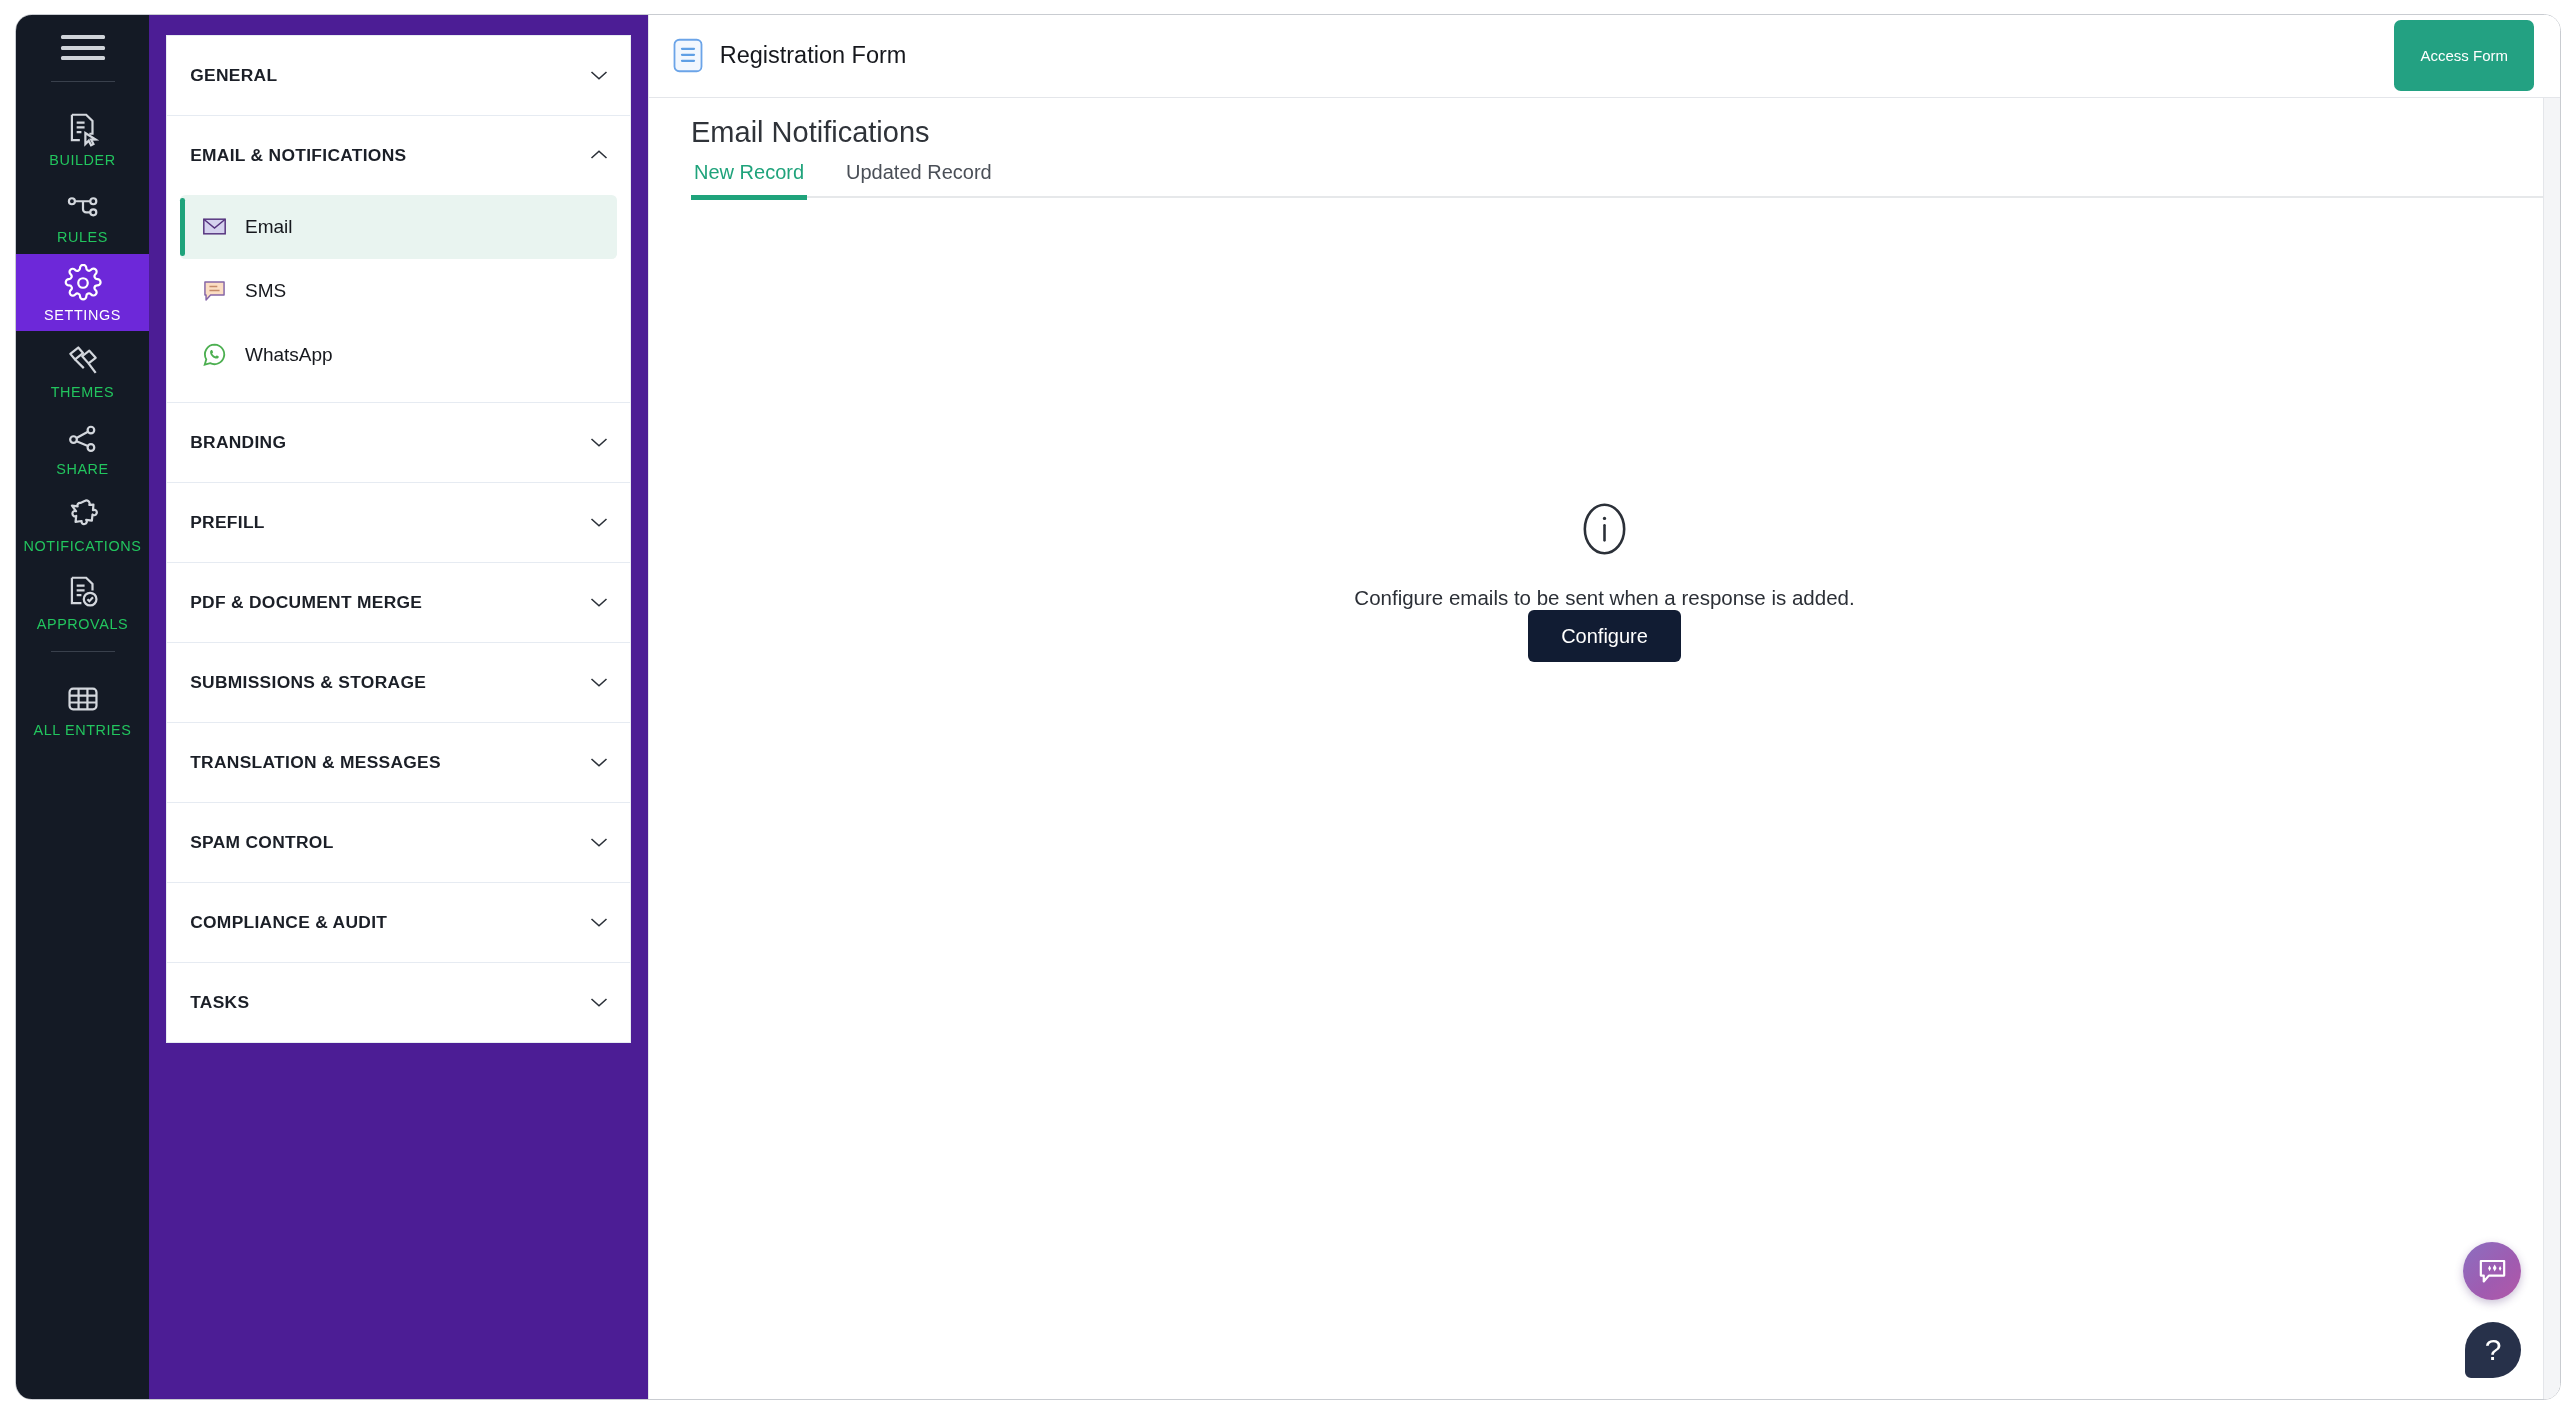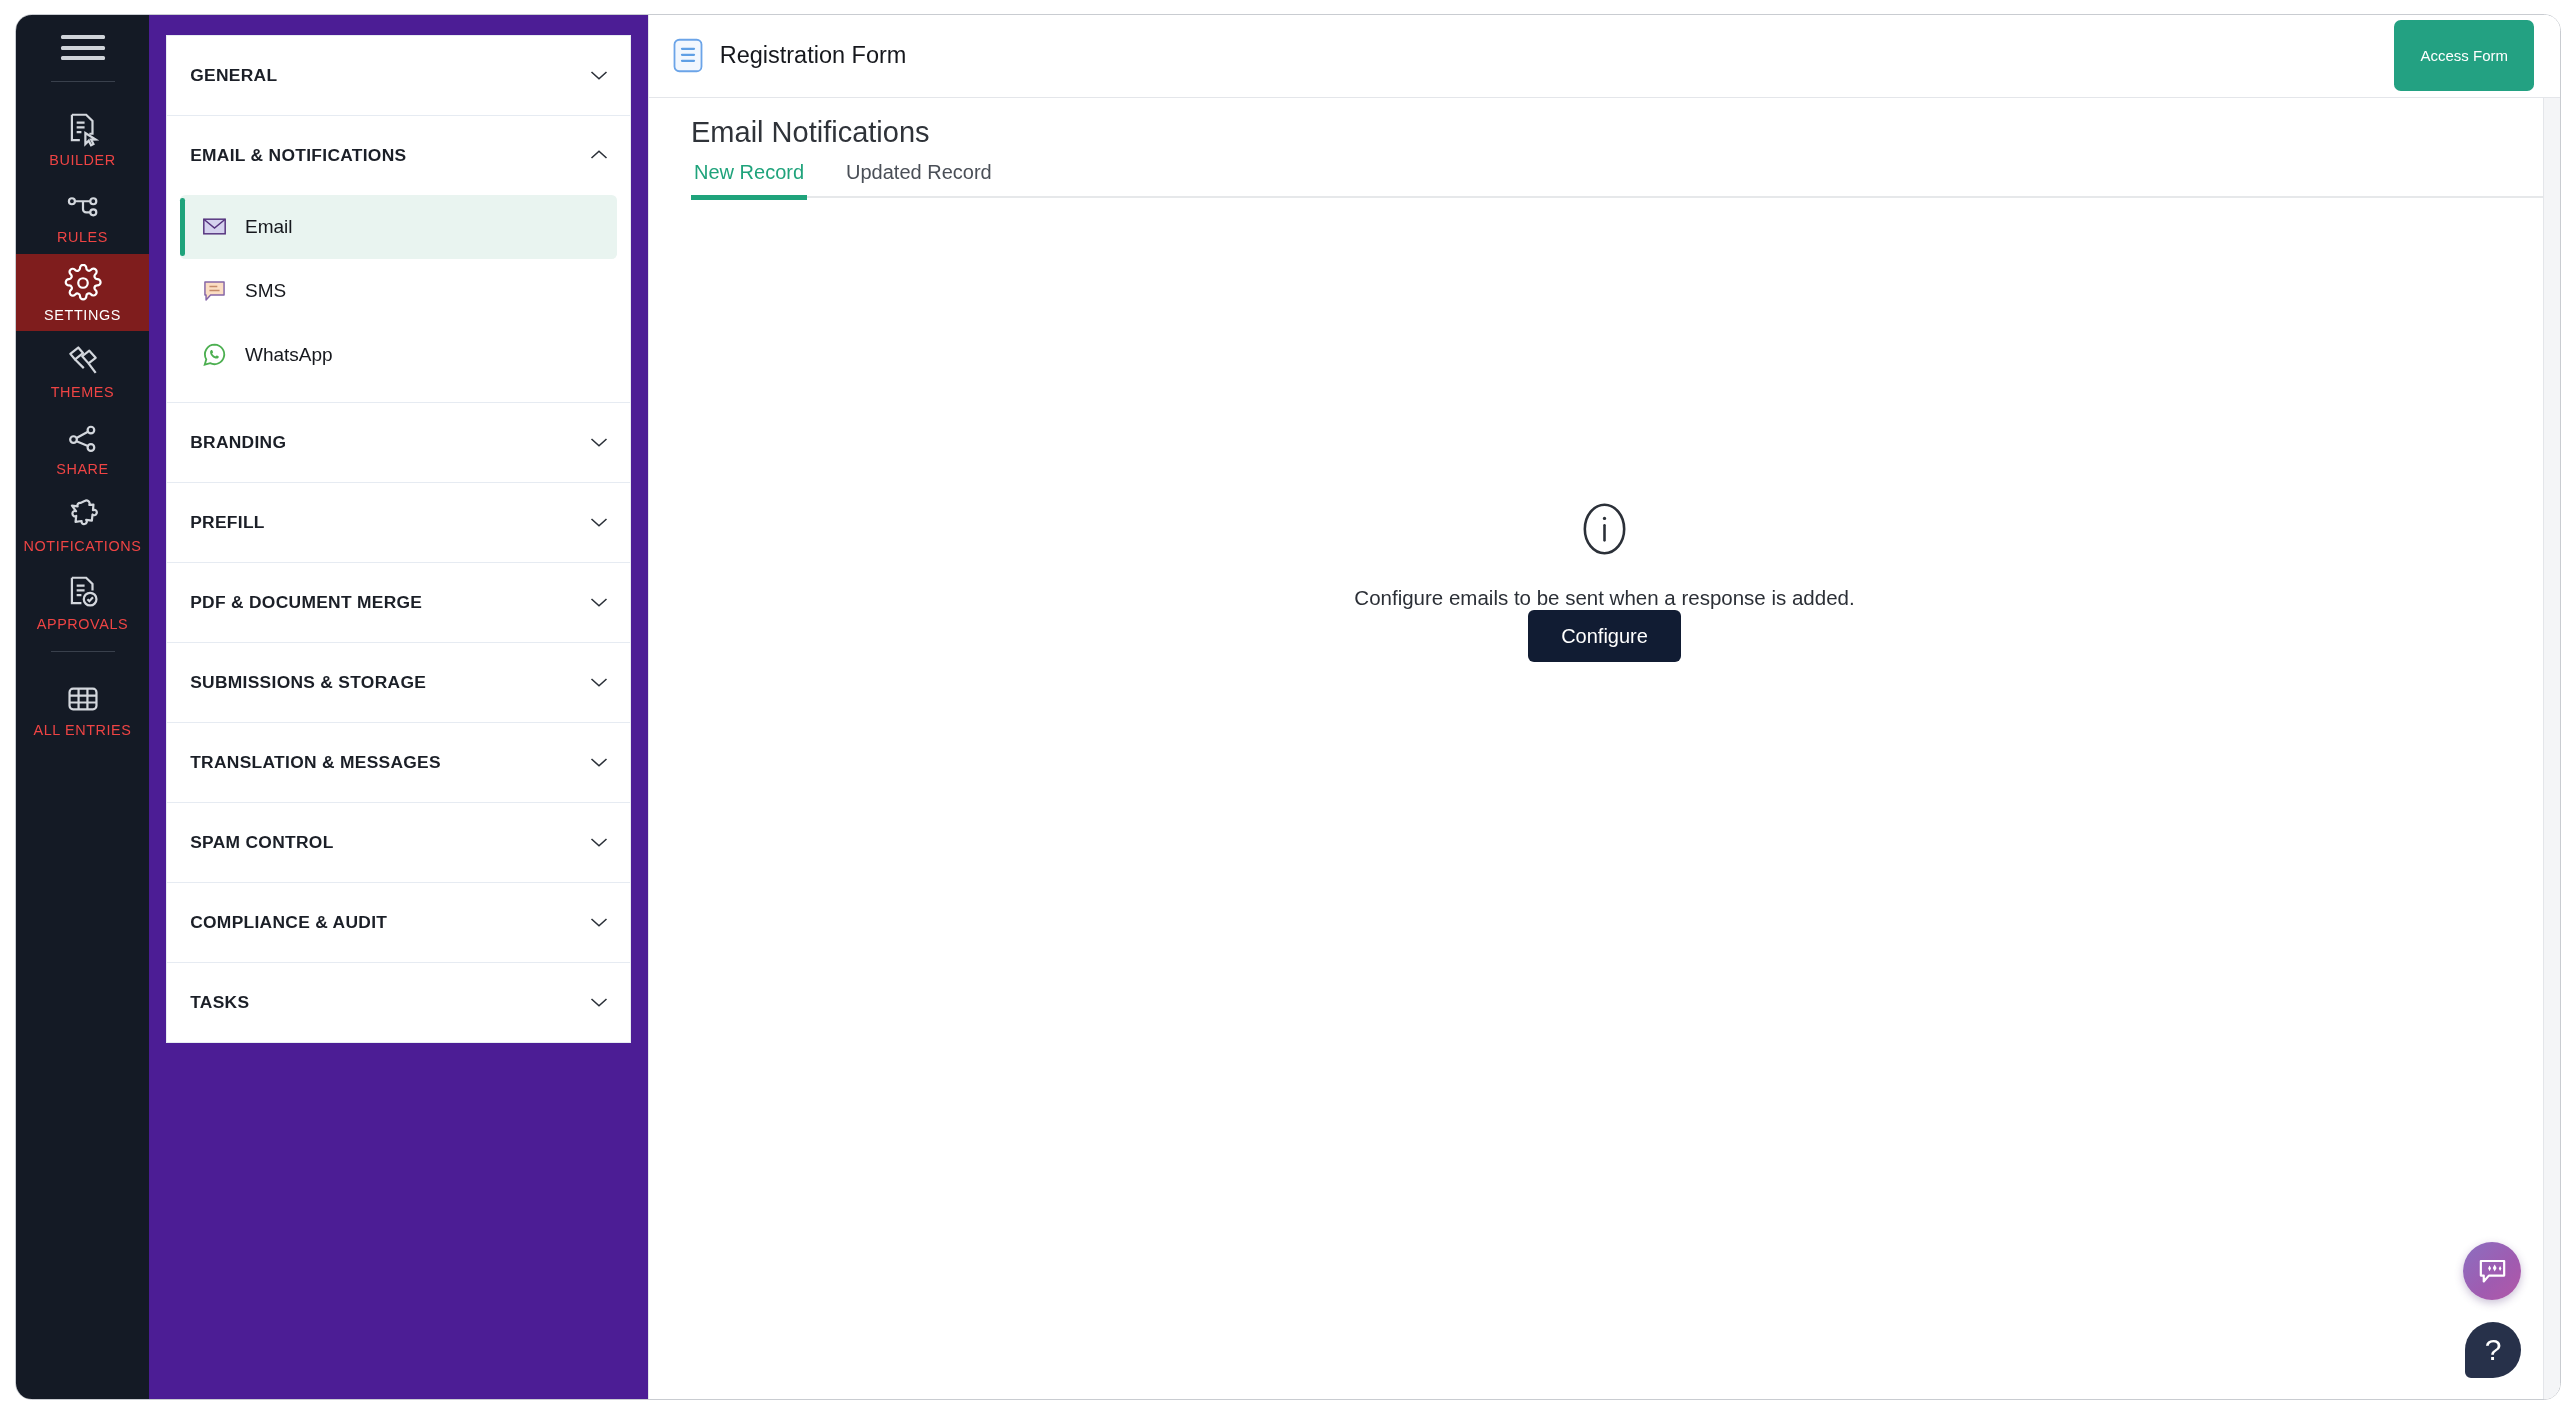--- a/index.html
+++ b/index.html
@@ -47,23 +47,23 @@
     width: 64px; height: 1.5px; background: #39404c;
     margin: 10.6px 0 16.7px 0;
   }
   .rail-item {
     width: 133px;
     padding: 10.6px 0 9px 0;
     display: flex; flex-direction: column;
     align-items: center; gap: 5.3px;
     cursor: pointer;
   }
-  .rail-item.active { background: #7f1d1d; }
+  .rail-item.active { background: #6d28d9; }
   .rail-label {
-    color: #ef4444;
+    color: #22c55e;
     font-size: 14.4px;
     letter-spacing: 0.6px;
     font-weight: 400;
     text-align: center;
     line-height: 1;
   }
   .rail-item.active .rail-label { color: #ffffff; }
   .rail-icon { width: 38px; height: 38px; display: block; }
   .rail-icon svg { width: 38px; height: 38px; display: block; }
 

